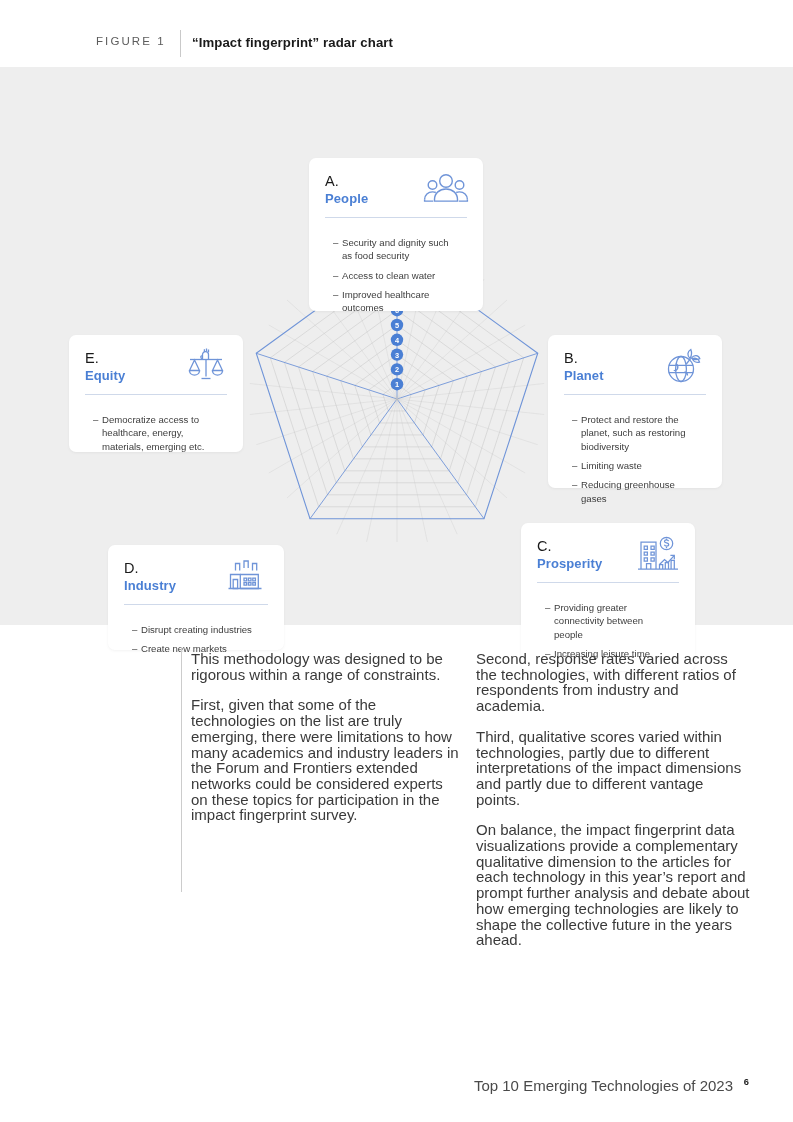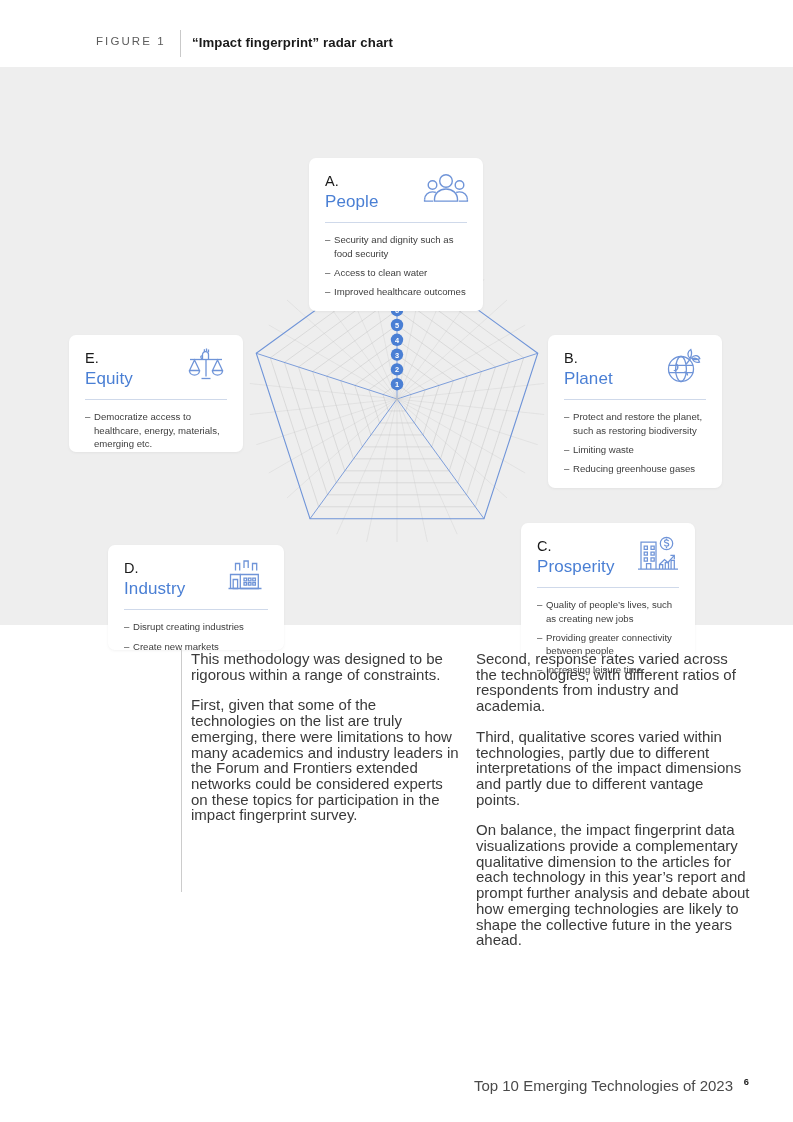--- a/index.html
+++ b/index.html
@@ -75,40 +75,40 @@
     padding: 14px 16px 0 16px;
   }
   .card-letter {
     font-size: 14.5px;
     color: #1a1a1a;
     font-weight: 400;
     line-height: 1.25;
     letter-spacing: 0.1px;
   }
   .card-name {
-    font-size: 17px;
+    font-size: 13px;
     color: #4a7fd4;
-    font-weight: 400;
+    font-weight: 700;
     line-height: 1.3;
     margin-top: 1px;
     letter-spacing: 0.1px;
   }
   .card-icon {
     position: absolute;
     right: 14px; top: 10px;
     width: 46px; height: 40px;
   }
   .card-rule {
     margin: 9px 16px 0 16px;
     height: 1px;
     background: #cfd9ea;
   }
   .card-list {
     list-style: none;
-    margin: 0;
+    margin: 8px;
     padding: 10px 14px 30px 16px;
   }
   .card-list li {
     position: relative;
     font-size: 9.6px;
     line-height: 13.3px;
     color: #3d3d3d;
     margin-bottom: 6px;
     padding-left: 9px;
   }
@@ -355,21 +355,20 @@
             <path d="M31.5 5.6v1.3M31.5 14v1.3"></path>
             <path d="M24.5 31.5l5-5 3.4 3 6-6.6"></path>
             <path d="M35.4 22.3h3.9v3.9"></path>
             <path d="M24.5 36v-4.5h3.2V36M30.3 36v-6.3h3.2V36M36.1 36v-8.6h3.2V36"></path>
             <path d="M3 36h40"></path>
           </svg>
         </div>
       </div>
       <div class="card-rule"></div>
       <ul class="card-list">
-        <li>Quality of people’s lives, such as creating new jobs</li>
         <li>Providing greater connectivity between people</li>
         <li>Increasing leisure time</li>
       </ul>
     </div>
 
     <div class="card" id="card-industry">
       <div class="card-head">
         <div class="card-letter">D.</div>
         <div class="card-name">Industry</div>
         <div class="card-icon">

